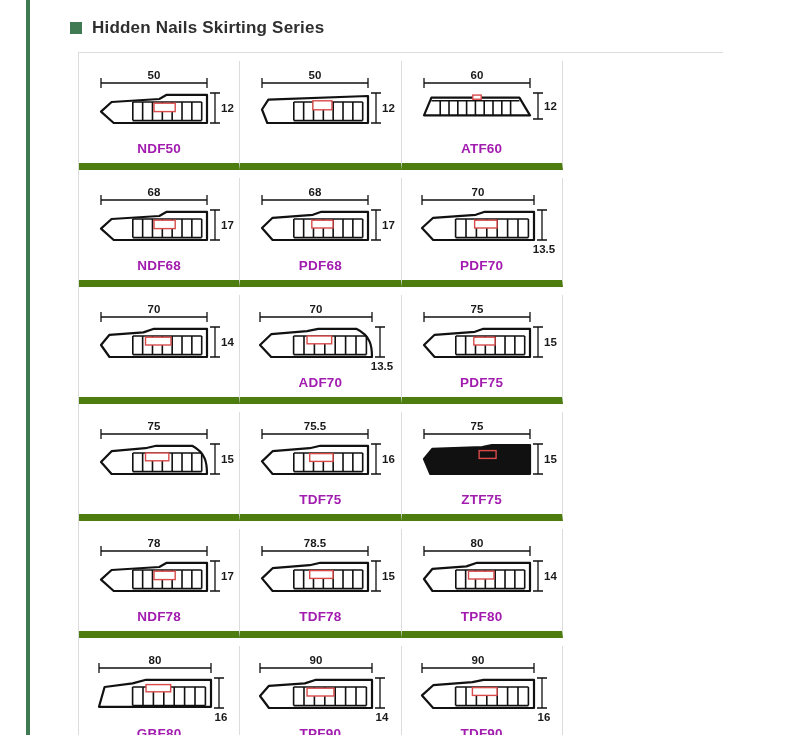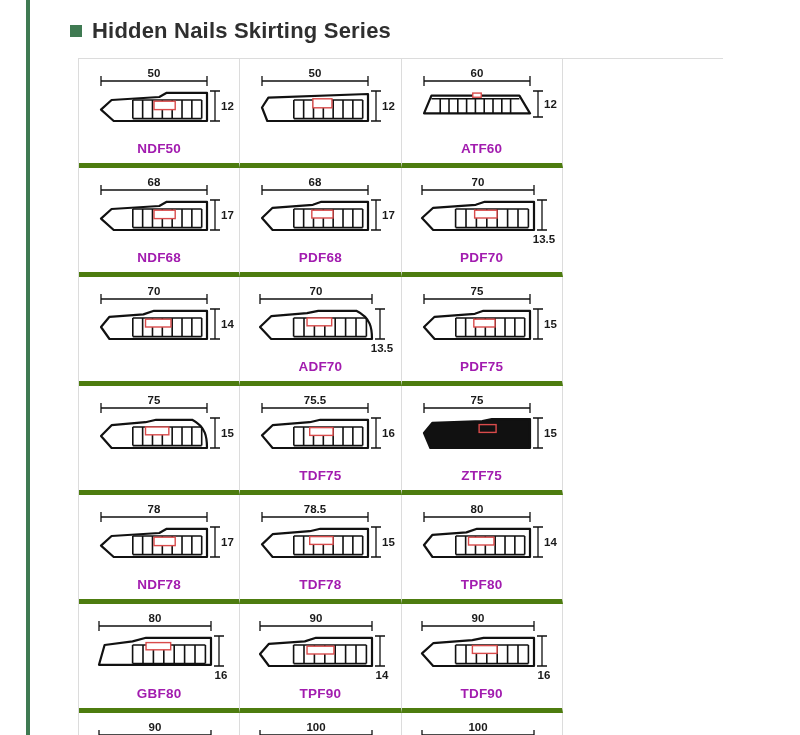--- a/index.html
+++ b/index.html
@@ -32,41 +32,42 @@
     align-items: center;
     gap: 10px;
     padding: 18px 0 14px 30px;
   }
   #title-marker {
     width: 12px; height: 12px;
     background: #3f7a52;
     display: inline-block;
   }
   #title-text {
-    font-size: 22px;
+    font-size: 17px;
     font-weight: bold;
     color: #2f2f2f;
     letter-spacing: 0.2px;
   }
   #grid {
     position: relative;
     margin-left: 38px;
     width: 645px;
     border-top: 1px solid #dcdcdc;
     border-left: 1px solid #dcdcdc;
     display: flex;
     flex-wrap: wrap;
   }
   .cell {
     width: 161.25px;
     height: 109px;
     border-right: 1px solid #dcdcdc;
-    border-bottom: 5px solid #4d7c0f;
+    border-bottom: 7px solid #4d7c0f;
     position: relative;
     background: #fff;
+    margin-top: 8px;
   }
   .cell .figure {
     position: absolute;
     left: 0; top: 4px;
     width: 161.25px;
     height: 76px;
   }
   .cell .code {
     position: absolute;
     left: 0; bottom: 7px;

